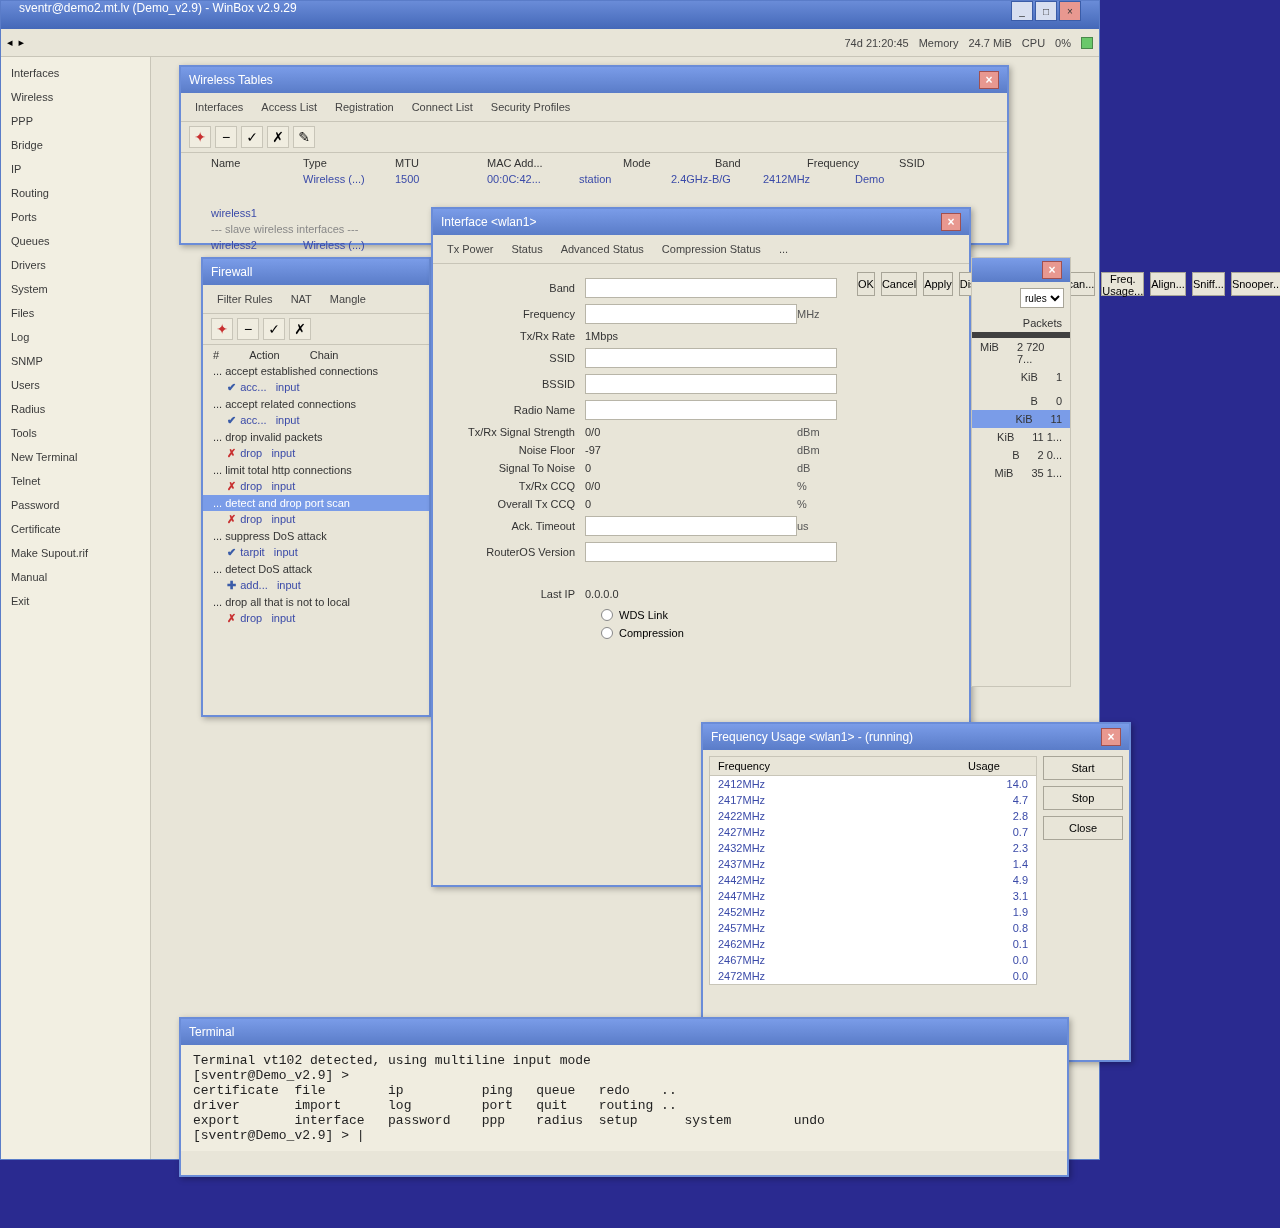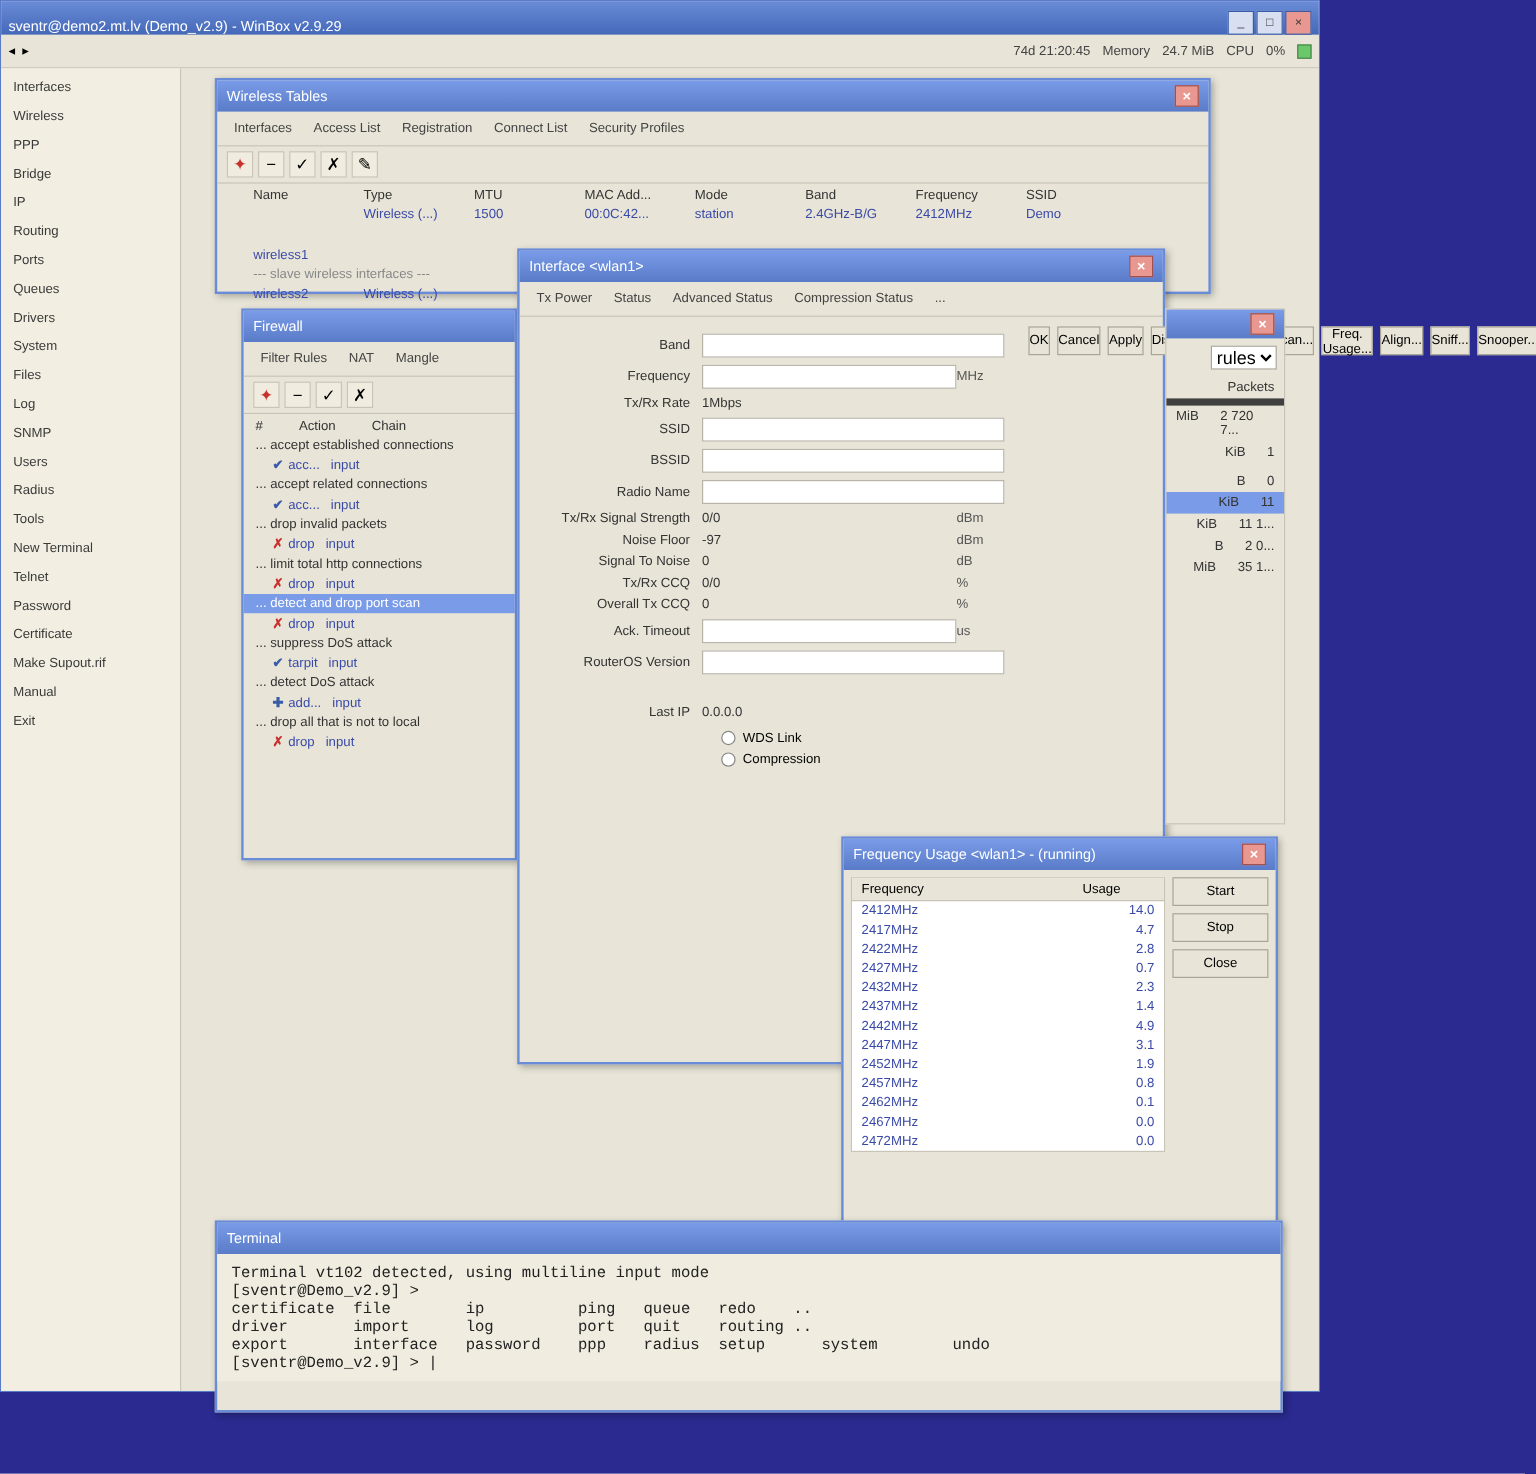--- a/index.html
+++ b/index.html
@@ -17,22 +17,22 @@
     left: 0; top: 0;
     width: 1100px; height: 1160px;
     background: #e8e5d8;
     border: 1px solid #5a7cc8;
   }
   .title-bar {
     height: 28px;
     background: linear-gradient(#6a8cd8, #4468b8);
     color: #fff;
     display: flex;
-    align-items: flex-end;
-    padding: 0 6px;
+    align-items: flex-start;
+    padding: 0 18px;
     font-size: 12px;
   }
   .title-bar .title-text { flex: 1; }
   .win-controls { display: flex; gap: 2px; }
   .win-btn {
     width: 22px; height: 20px;
     background: #d8dff0;
     border: 1px solid #3a5ca8;
     font-size: 10px;
     display: flex; align-items: center; justify-content: center;
@@ -199,21 +199,21 @@
   .radio {
     width: 12px; height: 12px; border-radius: 50%;
     border: 1px solid #888; background: #fff;
   }
   .stats-panel {
     position: absolute;
     background: #e8e5d8;
     border: 1px solid #c8c5b8;
   }
   .stats-row { padding: 3px 8px; font-size: 11px; color: #333; display: flex; justify-content: flex-end; gap: 18px; }
-  select.small-select { height: 20px; font-size: 15px; border: 1px solid #a8a598; background: #fff; }
+  select.small-select { height: 20px; font-size: 10px; border: 1px solid #a8a598; background: #fff; }
 </style>
 </head>
 <body>
 
 <div class="main-window">
 
   <div class="title-bar">
     <span class="title-text">sventr@demo2.mt.lv (Demo_v2.9) - WinBox v2.9.29</span>
     <div class="win-controls">
       <div class="win-btn">_</div>
@@ -280,21 +280,21 @@
         <div class="ti">−</div>
         <div class="ti">✓</div>
         <div class="ti">✗</div>
         <div class="ti">✎</div>
       </div>
       <div class="table-head" id="wl-head">
           <span class="col" style="width: 80px;">Name</span>
           <span class="col" style="width: 80px;">Type</span>
           <span class="col" style="width: 80px;">MTU</span>
           <span class="col" style="width: 80px;">MAC Add...</span>
-          <span class="col" style="width: 80px;">Mode</span>
+          <span class="col" style="width: 80px; margin-left: 44px;">Mode</span>
           <span class="col" style="width: 80px;">Band</span>
           <span class="col" style="width: 80px;">Frequency</span>
           <span class="col" style="width: 80px;">SSID</span>
         </div>
       <div id="wl-rows">
           <div class="table-row">
             <span class="col" style="width: 80px; margin-top: 34px;">wireless1</span>
             <span class="col" style="width: 80px;">Wireless (...)</span>
             <span class="col" style="width: 80px;">1500</span>
             <span class="col" style="width: 80px;">00:0C:42...</span>
@@ -499,21 +499,21 @@
             <span>B</span>
             <span>2 0...</span>
           </div>
           <div class="stats-row">
             <span>MiB</span>
             <span>35 1...</span>
           </div>
         </div>
     </div>
 
-    <div class="sub-window" style="left:700px; top:640px; width:364px; height:340px;">
+    <div class="sub-window" style="left:700px; top:665px; width:430px; height:340px;">
       <div class="sub-title">
         <span class="t">Frequency Usage &lt;wlan1&gt; - (running)</span>
         <div class="close-x">×</div>
       </div>
       <div class="freq-body">
         <div class="freq-table">
           <div class="freq-head">
             <span style="flex:1;">Frequency</span>
             <span style="width:60px;">Usage</span>
           </div>

